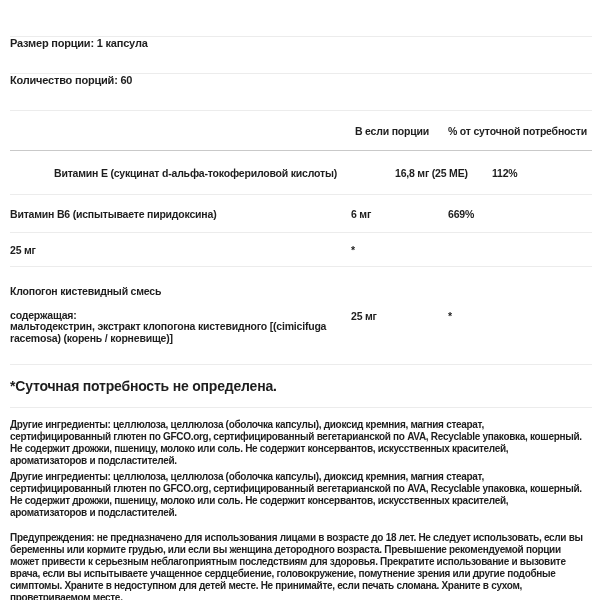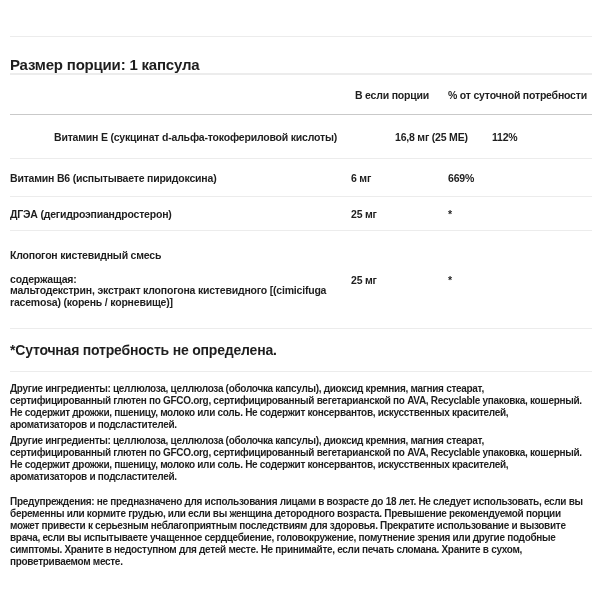--- a/index.html
+++ b/index.html
@@ -11,22 +11,22 @@
     font-family: "Liberation Sans", sans-serif;
     font-weight: 700;
     overflow: hidden;
   }
   .panel { padding: 0 8px 0 10px; }
   .spacer-top { height: 36px; }
   .hr { border-top: 1px solid #ececec; height: 0; }
   .hr.dark { border-top-color: #c9c9c9; }
 
   .info-row {
-    display: flex; align-items: flex-end;
-    min-height: 36px; font-size: 15px; letter-spacing: -0.2px;
+    display: flex; align-items: flex-start;
+    min-height: 36px; font-size: 11px; letter-spacing: -0.2px;
   }
 
   .grid-row {
     display: grid;
     grid-template-columns: 341px 97px 1fr;
     align-items: center;
     font-size: 10.5px; letter-spacing: -0.2px;
   }
   .grid-row .cell { padding-right: 6px; }
   .nowrap { white-space: nowrap; }
@@ -55,20 +55,23 @@
 <div class="panel">
 
   <div class="spacer-top"></div>
   <div class="hr"></div>
 
   <div class="info-row">
     <span>Размер порции: 1 капсула</span>
   </div>
   <div class="hr"></div>
 
+  <div class="info-row">
+    <span>Количество порций: 60</span>
+  </div>
   <div class="hr"></div>
 
   <div class="grid-row header-row">
     <div class="cell"></div>
     <div class="cell col-amount nowrap">В если порции</div>
     <div class="cell nowrap">% от суточной потребности</div>
   </div>
   <div class="hr dark"></div>
 
   <div class="grid-row row-1">
@@ -79,21 +82,20 @@
   <div class="hr"></div>
 
   <div class="grid-row row-2">
     <div class="cell">Витамин B6 (испытываете пиридоксина)</div>
     <div class="cell nowrap">6 мг</div>
     <div class="cell nowrap">669%</div>
   </div>
   <div class="hr"></div>
 
   <div class="grid-row row-3">
-    <div class="cell">ДГЭА (дегидроэпиандростерон)</div>
     <div class="cell nowrap">25 мг</div>
     <div class="cell nowrap">*</div>
   </div>
   <div class="hr"></div>
 
   <div class="grid-row row-4">
     <div class="cell multiline">Клопогон кистевидный смесь
 
 содержащая:
 мальтодекстрин, экстракт клопогона кистевидного [(cimicifuga

